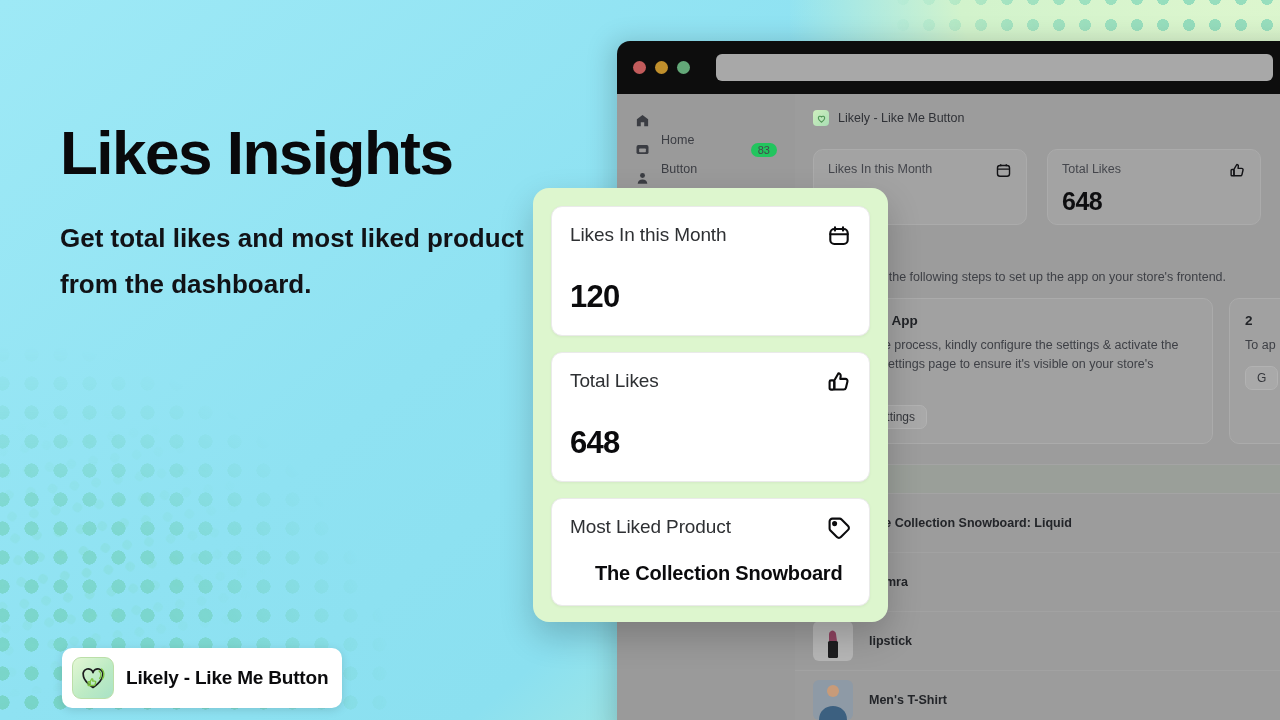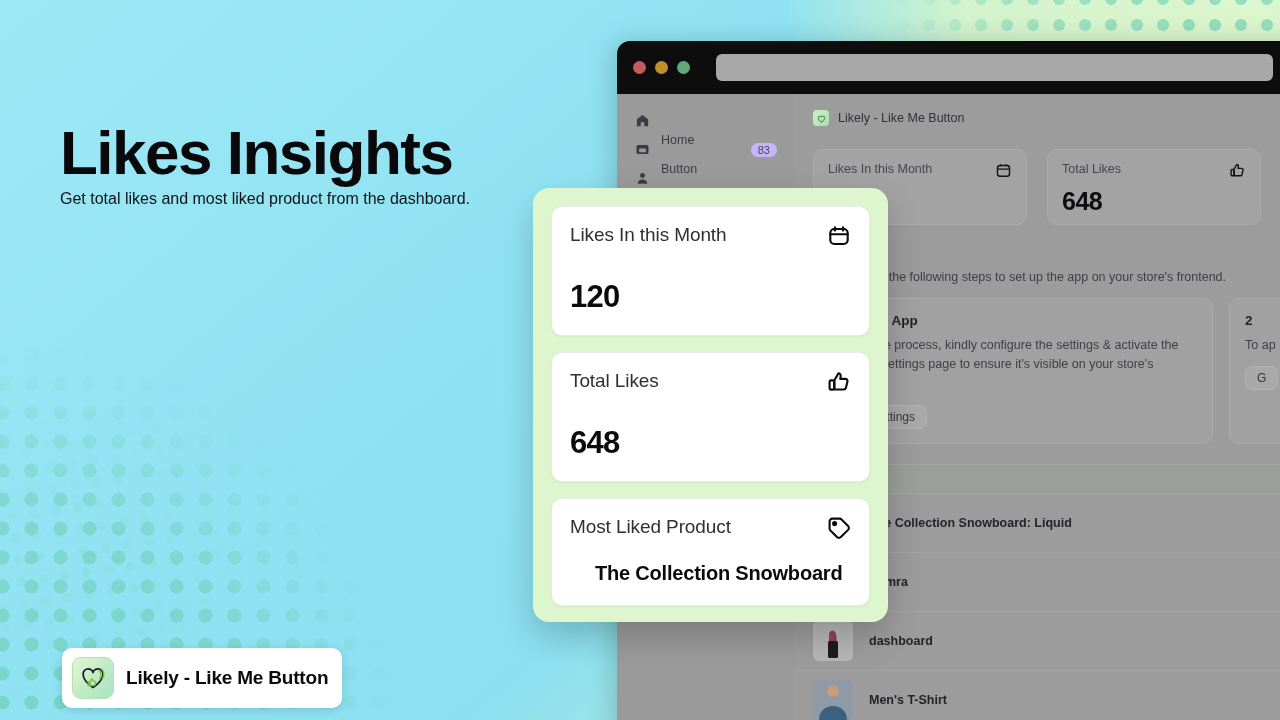--- a/index.html
+++ b/index.html
@@ -49,22 +49,22 @@
     mask-image:radial-gradient(ellipse at 35% 60%, #000 5%, transparent 62%);
   }
 
   
   .hero{ position:absolute; left:60px; top:120px; width:470px; }
   .hero-title{
     font-size:62px; font-weight:bold; color:#09090B;
     letter-spacing:-1.5px; line-height:1.05;
   }
   .hero-sub{
-    font-size:16px; color:#111216;
-    line-height:1.78; font-weight:400;
+    margin-top:30px; font-size:26px; color:#111216;
+    line-height:1.78; font-weight:700;
   }
 
   
   .badge{
     position:absolute; left:62px; top:648px;
     display:flex; align-items:center; gap:12px;
     background:#fff; border-radius:10px;
     padding:9px 14px 9px 10px;
     box-shadow:0 2px 10px rgba(0,0,0,.13);
   }
@@ -96,21 +96,21 @@
   
   .sidebar{ width:178px; flex:none; background:#9A9A9A; padding:12px 10px 0 10px; }
   .nav-item{
     display:flex; align-items:center; gap:11px;
     height:29px; padding:0 8px; border-radius:7px;
     font-size:12.5px; color:#3B3D43;
   }
   .nav-item .ico{ width:15px; height:15px; flex:none; display:flex; align-items:center; justify-content:center; }
   .nav-label{ flex:1;margin-top:39px; }
   .nav-badge{
-    background:#c4b5fd; color:#46484E; font-size:11px;
+    background:#22c55e; color:#46484E; font-size:11px;
     border-radius:7px; padding:1px 7px;
   }
 
   
   .main{ flex:1; background:#9C9C9C; padding:10px 0 0 0; overflow:hidden; position:relative; }
   .app-head{ display:flex; align-items:center; gap:9px; padding:0 16px 0 18px; height:28px; }
   .app-head-logo{
     width:16px; height:16px; border-radius:4px;
     background:linear-gradient(135deg,#CFEFBE,#A9DEB4);
     display:flex; align-items:center; justify-content:center;
@@ -286,21 +286,21 @@
           <span class="thumb"></span>
           <span class="tname">Camra</span>
         </div>
         <div class="trow">
           <span class="thumb" style="background:#B6B6B6">
             <svg viewBox="0 0 40 40" width="40" height="40">
                 <rect x="15" y="20" width="10" height="17" rx="1.5" fill="#1D1D1F"></rect>
                 <path d="M16 20h8l-1-7c0-2-2.5-3.5-3.5-3.5S16 11 16 13z" fill="#8E4360"></path>
               </svg>
           </span>
-          <span class="tname">dashboard</span>
+          <span class="tname">lipstick</span>
         </div>
         <div class="trow">
           <span class="thumb" style="background:#8E9AA6">
             <svg viewBox="0 0 40 40" width="40" height="40">
                 <circle cx="20" cy="11" r="6" fill="#C89B79"></circle>
                 <path d="M6 40c0-9 6.5-14 14-14s14 5 14 14z" fill="#3C6080"></path>
               </svg>
           </span>
           <span class="tname">Men's T-Shirt</span>
         </div>

